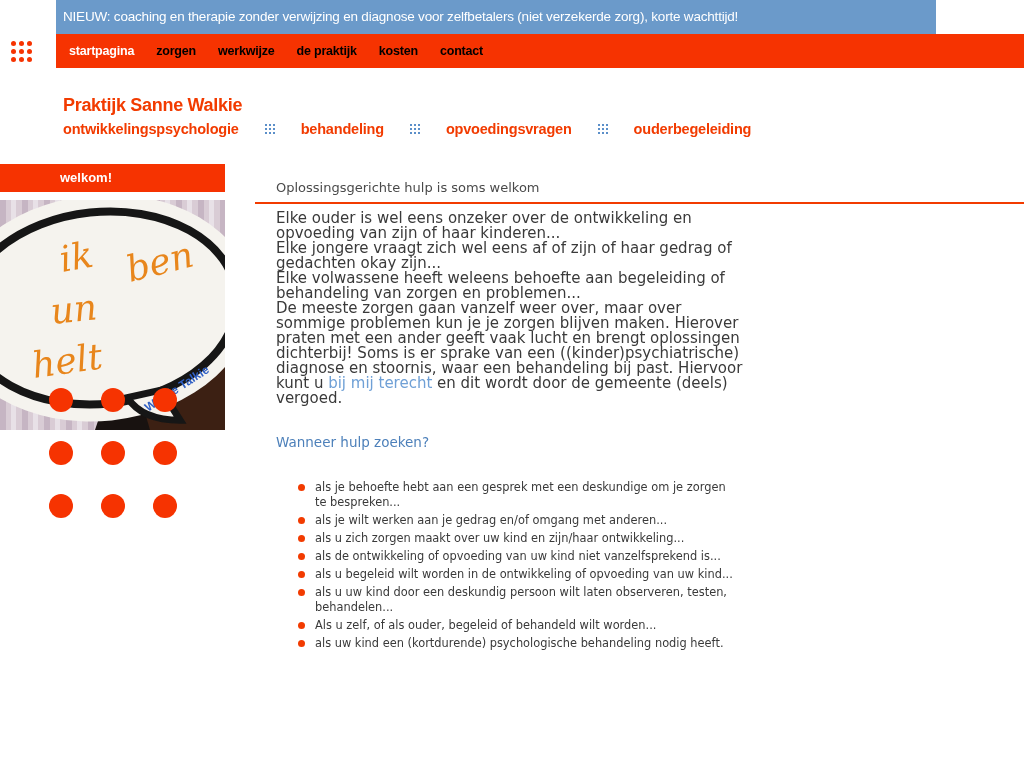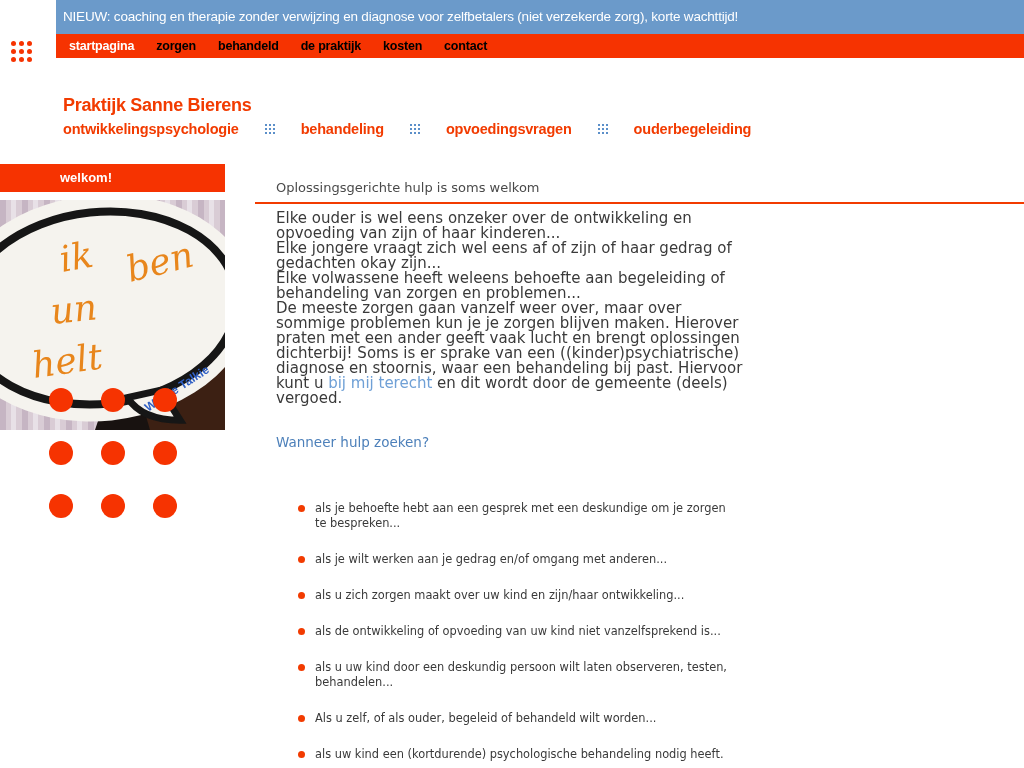--- a/index.html
+++ b/index.html
@@ -1,30 +1,30 @@
 <!DOCTYPE html>
 <html><head>
 <meta charset="utf-8">
 <style>
   * { margin:0; padding:0; box-sizing:border-box; }
   html,body { width:1024px; height:768px; background:#ffffff; overflow:hidden; }
   body { font-family:"DejaVu Sans", sans-serif; position:relative; }
 
   
-  .banner { position:absolute; left:56px; top:0; width:968px; height:34px;
+  .banner { position:absolute; left:56px; top:0; width:880px; height:34px;
             background:#6b9aca; color:#ffffff; font-family:"Liberation Sans", sans-serif;
             font-size:13.5px; line-height:34px; padding-left:7px; letter-spacing:-0.2px; }
 
   
   .logo-dots { position:absolute; left:11px; top:41px; width:21px; height:21px;
                display:grid; grid-template-columns:repeat(3,5px); grid-auto-rows:5px; gap:3px; }
   .logo-dots i { background:#f63301; border-radius:50%; }
 
   
-  .nav { position:absolute; left:56px; top:34px; width:968px; height:24px;
+  .nav { position:absolute; left:56px; top:34px; width:968px; height:34px;
          background:#f63301; display:flex; align-items:center; padding-left:2px; }
   .nav-item { font-family:"Liberation Sans", sans-serif; font-weight:700; font-size:12.5px;
               color:#000000; padding:0 11px; cursor:pointer; letter-spacing:-0.2px; }
   .nav-item.active { color:#ffffff; }
 
   
   .site-title { position:absolute; left:63px; top:95px; font-family:"Liberation Sans", sans-serif;
                 font-weight:700; font-size:18px; color:#f23b00; letter-spacing:-0.3px; }
   .tagline { position:absolute; left:63px; top:121px; display:flex; align-items:center; gap:26px;
              font-family:"Liberation Sans", sans-serif; font-weight:700; font-size:14.5px;
@@ -41,21 +41,21 @@
 
   
   .main-heading { position:absolute; left:276px; top:180px; font-size:13px; color:#4a4a4a; }
   .heading-rule { position:absolute; left:255px; top:202px; width:769px; height:2px; background:#f23b00; }
   .intro { position:absolute; left:276px; top:211px; width:478px; font-size:15px;
            line-height:15px; color:#3a3a3a; }
   .intro a { color:#6fa0d6; text-decoration:none; cursor:pointer; }
   .subheading { position:absolute; left:276px; top:434px; font-size:13.5px; color:#4d80ba; }
   .bullets { position:absolute; left:276px; top:480px; width:462px; list-style:none; }
   .bullets li { position:relative; padding-left:39px; font-size:11.4px; line-height:15px;
-                color:#3a3a3a; margin-bottom:3px;margin-top:21px; }
+                color:#3a3a3a; margin-bottom:3px; }
   .bullets li::before { content:""; position:absolute; left:22px; top:4px; width:7px; height:7px;
                         border-radius:50%; background:#f23b00; }
 </style>
 </head>
 <body>
 
 <div class="banner">
   <span>NIEUW: coaching en therapie zonder verwijzing en diagnose voor zelfbetalers (niet verzekerde zorg), korte wachttijd!</span>
 </div>
 
@@ -67,27 +67,27 @@
     <i></i>
     <i></i>
     <i></i>
     <i></i>
     <i></i>
 </div>
 
 <div class="nav">
   <span class="nav-item active">startpagina</span>
   <span class="nav-item">zorgen</span>
-  <span class="nav-item">behandeld</span>
+  <span class="nav-item">werkwijze</span>
   <span class="nav-item">de praktijk</span>
   <span class="nav-item">kosten</span>
   <span class="nav-item">contact</span>
 </div>
 
-<div class="site-title">Praktijk Sanne Bierens</div>
+<div class="site-title">Praktijk Sanne Walkie</div>
 <div class="tagline">
   <span>ontwikkelingspsychologie</span>
   <span class="sep-dots">
       <i></i>
       <i></i>
       <i></i>
       <i></i>
       <i></i>
       <i></i>
       <i></i>
@@ -170,16 +170,17 @@
   <div><span>De meeste zorgen gaan vanzelf weer over, maar over sommige problemen kun je je zorgen blijven maken. Hierover praten met een ander geeft vaak lucht en brengt oplossingen dichterbij! Soms is er sprake van een ((kinder)psychiatrische) diagnose en stoornis, waar een behandeling bij past. Hiervoor kunt u </span><a>bij mij terecht</a><span> en dit wordt door de gemeente (deels) vergoed.</span></div>
 </div>
 
 <div class="subheading">Wanneer hulp zoeken?</div>
 
 <ul class="bullets">
   <li>als je behoefte hebt aan een gesprek met een deskundige om je zorgen te bespreken...</li>
   <li>als je wilt werken aan je gedrag en/of omgang met anderen...</li>
   <li>als u zich zorgen maakt over uw kind en zijn/haar ontwikkeling...</li>
   <li>als de ontwikkeling of opvoeding van uw kind niet vanzelfsprekend is...</li>
+  <li>als u begeleid wilt worden in de ontwikkeling of opvoeding van uw kind...</li>
   <li>als u uw kind door een deskundig persoon wilt laten observeren, testen, behandelen...</li>
   <li>Als u zelf, of als ouder, begeleid of behandeld wilt worden...</li>
   <li>als uw kind een (kortdurende) psychologische behandeling nodig heeft.</li>
 </ul>
 
 </body></html>

